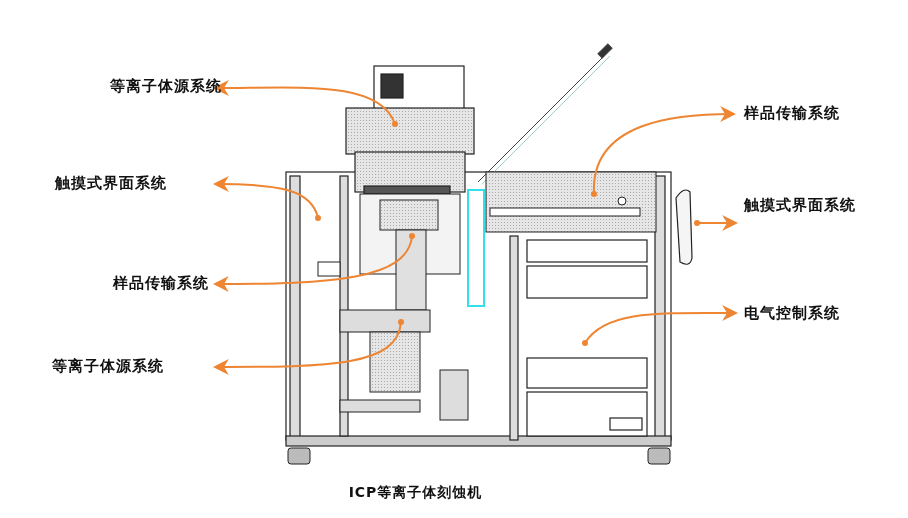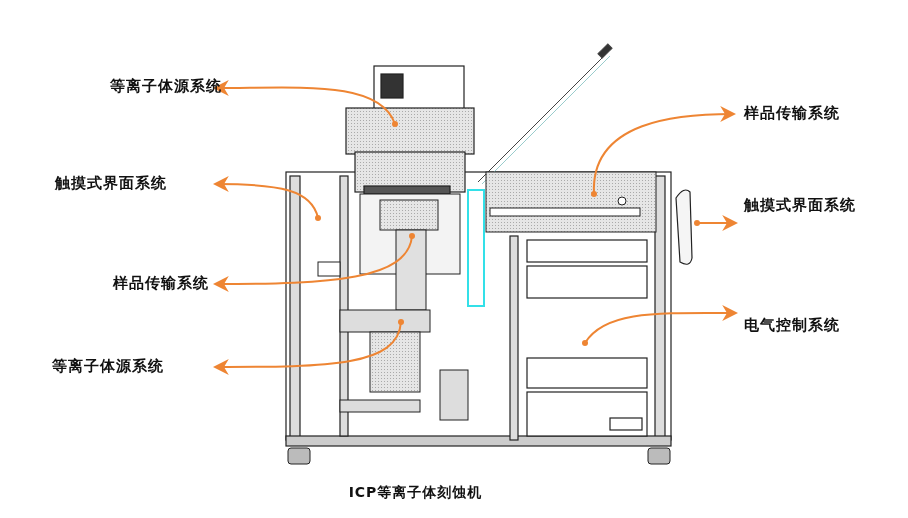--- a/index.html
+++ b/index.html
@@ -102,15 +102,15 @@
     <circle cx="585" cy="343" r="3"></circle>
   </g>
 </svg>
 
 <div class="label" style="left:68px; top:77px;margin-left:42px;">等离子体源系统</div>
 <div class="label" style="left:55px; top:174px;">触摸式界面系统</div>
 <div class="label" style="left:113px; top:274px;">样品传输系统</div>
 <div class="label" style="left:52px; top:357px;">等离子体源系统</div>
 <div class="label" style="left:744px; top:104px;text-align:center;">样品传输系统</div>
 <div class="label" style="left:744px; top:196px;">触摸式界面系统</div>
-<div class="label" style="left:744px; top:316px;">电气控制系统</div>
+<div class="label" style="left:744px; top:304px;">电气控制系统</div>
 
 <div class="caption">ICP等离子体刻蚀机</div>
 
 </body></html>

